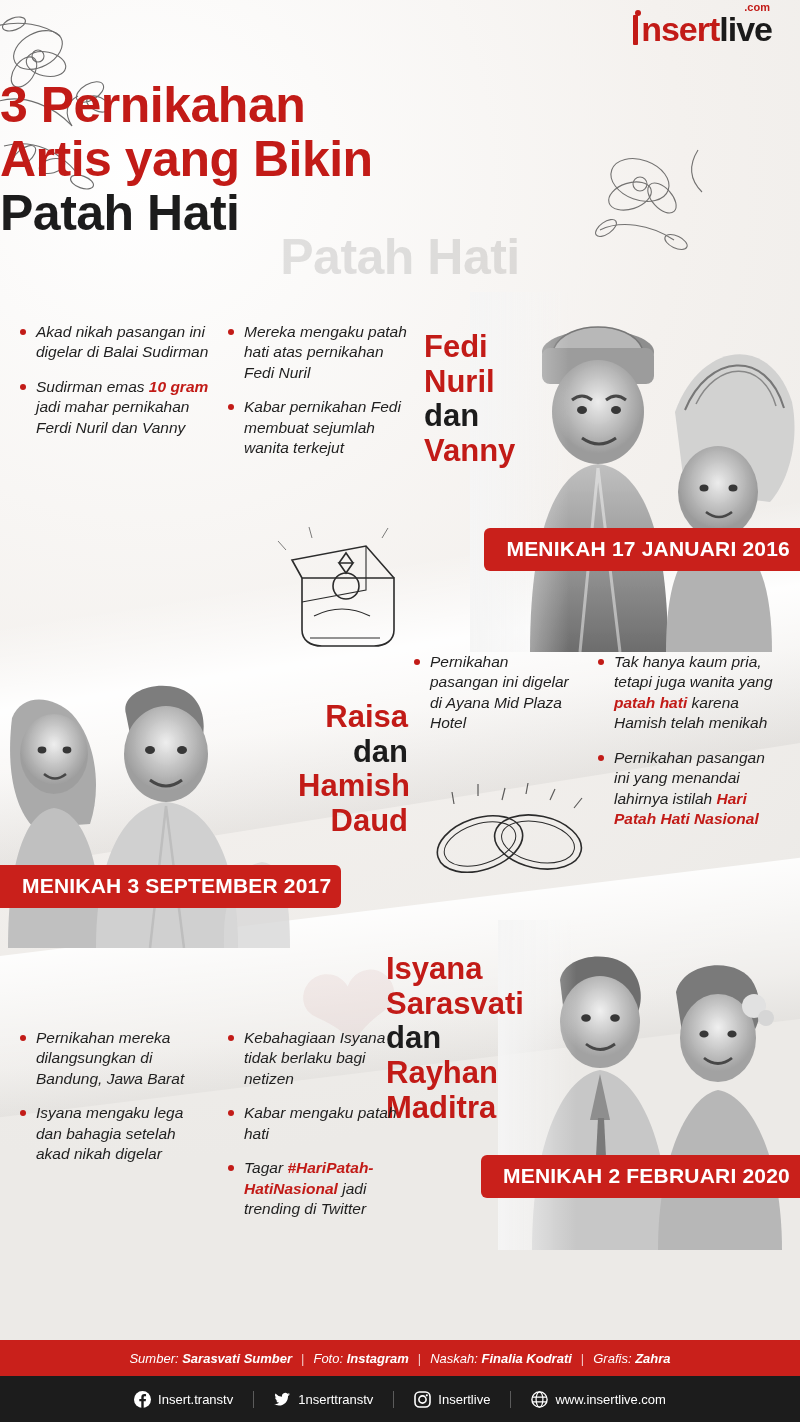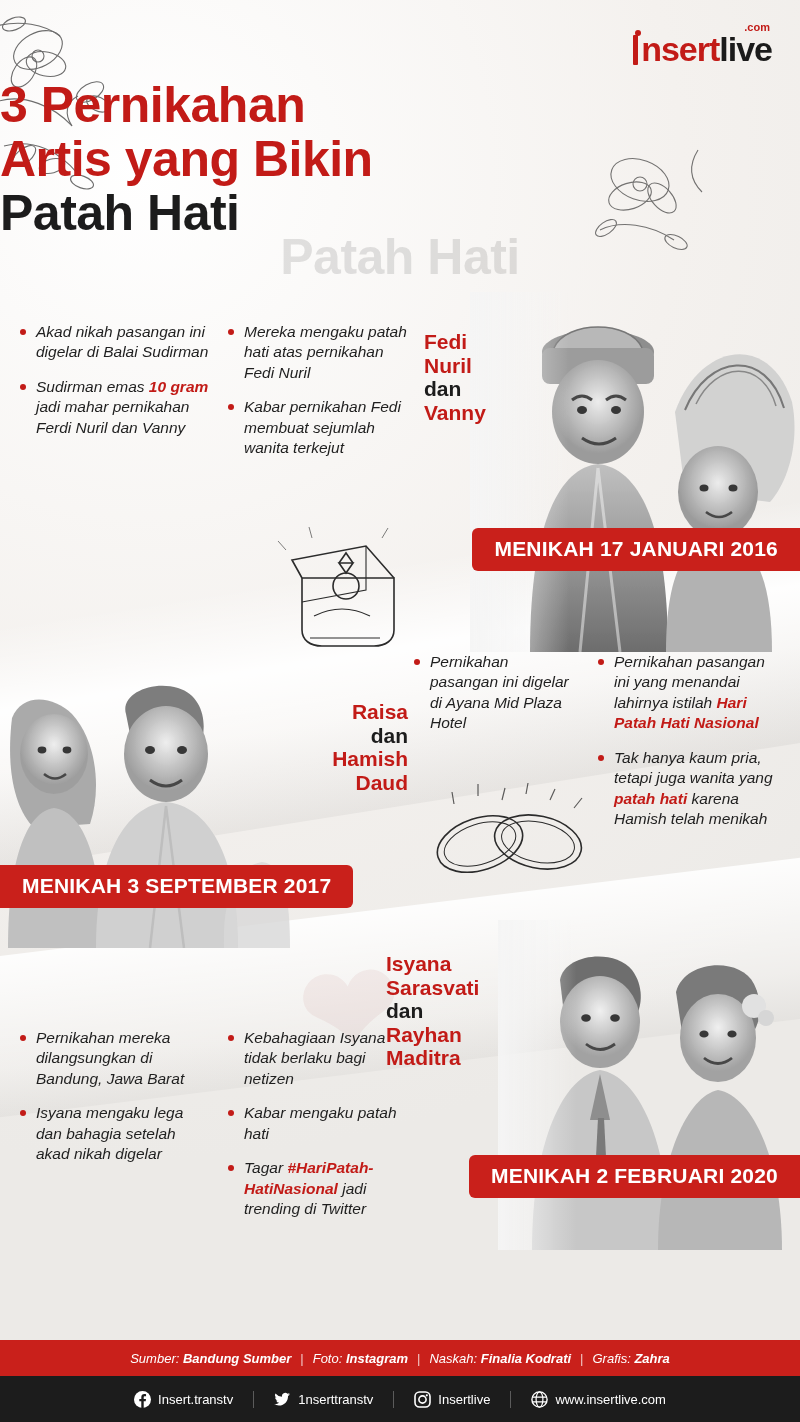--- a/index.html
+++ b/index.html
@@ -40,21 +40,21 @@
   .bg-watermark {
     position: absolute;
     color: rgba(160, 40, 40, .06);
     font-weight: bold;
     pointer-events: none;
   }
 
   
   .logo {
     position: absolute;
-    right: 28px; top: 32px;
+    right: 28px; top: 12px;
     color: #c21b17;
     font-size: 34px;
     font-weight: bold;
     letter-spacing: -1px;
     line-height: 1;
   }
   .logo .bar {
     display: inline-block;
     width: 5px; height: 30px;
     background: #c21b17;
@@ -129,34 +129,34 @@
     border-radius: 50%;
     background: #c21b17;
   }
   .hl { color: #c21b17; font-weight: bold; }
 
   
   .couple-name {
     position: absolute;
     font-weight: bold;
     color: #c21b17;
-    font-size: 21px;
+    font-size: 31px;
     line-height: 1.12;
   }
   .couple-name .dan { color: #1c1c1c; }
 
   
   .ribbon {
     position: absolute;
     background: #c9201b;
     color: #fff;
     font-weight: bold;
     font-size: 21px;
     letter-spacing: .2px;
-    padding: 9px 22px 10px 22px;
+    padding: 9px 10px 10px 22px;
     white-space: nowrap;
     display: flex;
     align-items: center;
   }
   .ribbon.right { border-top-left-radius: 6px; border-bottom-left-radius: 6px; right: 0; }
   .ribbon.left  { border-top-right-radius: 6px; border-bottom-right-radius: 6px; left: 0; }
 
   
   .photo {
     position: absolute;
@@ -385,22 +385,22 @@
   <div class="ribbon left" style="top:865px;">MENIKAH 3 SEPTEMBER 2017</div>
 
   <div class="col" style="left:414px; top:652px; width:165px;">
     <ul class="bullets">
       <li><span><span>Pernikahan pasangan ini digelar di Ayana Mid Plaza Hotel</span></span></li>
     </ul>
   </div>
 
   <div class="col" style="left:598px; top:652px; width:185px;">
     <ul class="bullets">
+      <li><span><span>Tak hanya kaum pria, tetapi juga wanita yang </span><span class="hl">patah hati</span><span> karena Hamish telah menikah</span></span></li>
       <li><span><span>Pernikahan pasangan ini yang menandai lahirnya istilah </span><span class="hl">Hari Patah Hati Nasional</span></span></li>
-      <li><span><span>Tak hanya kaum pria, tetapi juga wanita yang </span><span class="hl">patah hati</span><span> karena Hamish telah menikah</span></span></li>
     </ul>
   </div>
 
   <svg class="ring-ill" style="left:414px; top:782px;" width="190" height="110" viewBox="0 0 190 110">
     <g fill="none" stroke="#2b2b2b" stroke-width="1.6">
       <ellipse cx="66" cy="62" rx="44" ry="26" transform="rotate(-18 66 62)"></ellipse>
       <ellipse cx="66" cy="62" rx="37" ry="20" transform="rotate(-18 66 62)" stroke-width="1"></ellipse>
       <ellipse cx="124" cy="60" rx="44" ry="26" transform="rotate(12 124 60)"></ellipse>
       <ellipse cx="124" cy="60" rx="37" ry="20" transform="rotate(12 124 60)" stroke-width="1"></ellipse>
     </g>
@@ -466,21 +466,21 @@
       <li><span><span>Kabar mengaku patah hati</span></span></li>
       <li><span><span>Tagar </span><span class="hl">#HariPatah-HatiNasional</span><span> jadi trending di Twitter</span></span></li>
     </ul>
   </div>
 
   <div class="footer-logo">
     <span style="color:rgba(140,140,140,.5);">I</span><span>nsert</span><span>live</span><span class="fl-com">.com</span>
   </div>
 
   <div class="source-bar">
-    <span><i>Sumber:</i> <b>Bandung Sumber</b></span>
+    <span><i>Sumber:</i> <b>Sarasvati Sumber</b></span>
     <span class="sep">|</span>
     <span><i>Foto:</i> <b>Instagram</b></span>
     <span class="sep">|</span>
     <span><i>Naskah:</i> <b>Finalia Kodrati</b></span>
     <span class="sep">|</span>
     <span><i>Grafis:</i> <b>Zahra</b></span>
   </div>
 
   <div class="social-bar">
     <div class="social-item">

